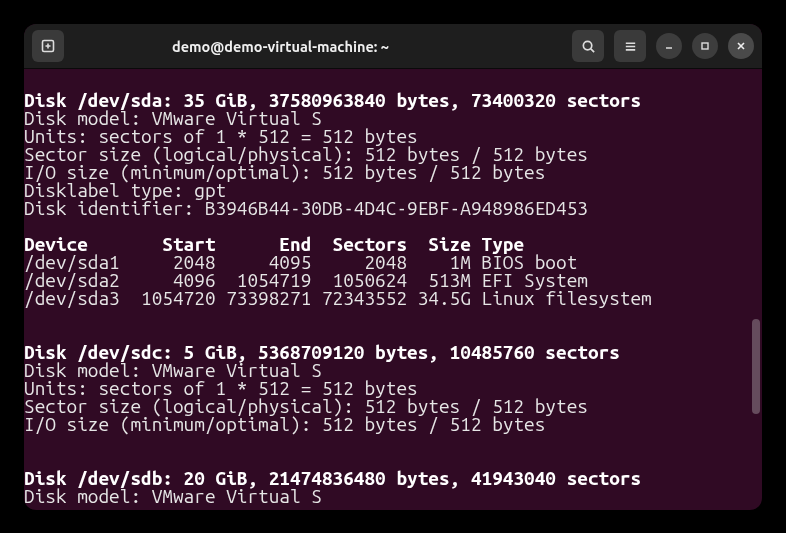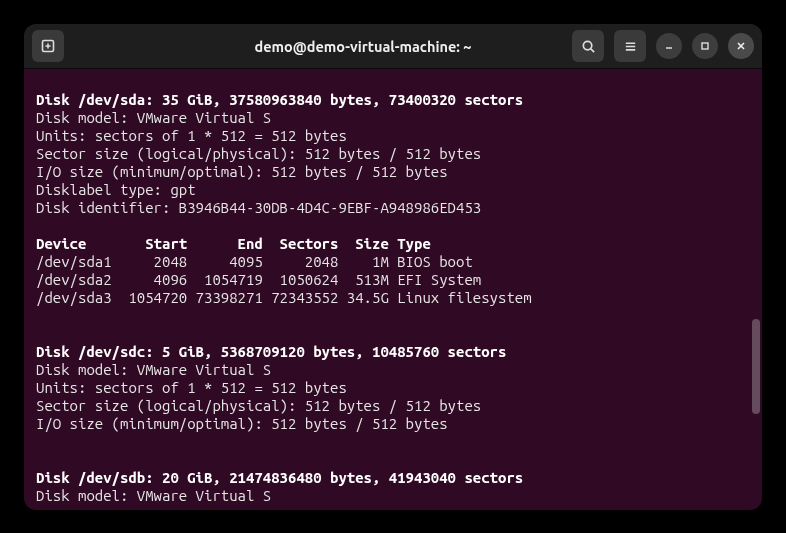--- a/index.html
+++ b/index.html
@@ -38,21 +38,21 @@
     }
     .left-controls, .right-controls {
       display: flex;
       align-items: center;
       gap: 10px;
     }
     .left-controls { width: 140px; }
     .right-controls { justify-content: flex-end; width: 200px; }
     .title {
       flex: 1;
-      text-align: center;
+      text-align: left;
       color: #f0f0f0;
       font-family: "Ubuntu", sans-serif;
       font-size: 14.5px;
       font-weight: 600;
     }
     .btn {
       width: 32px;
       height: 32px;
       border-radius: 6px;
       background: #3a3a3a;
@@ -70,23 +70,23 @@
       background: #3d3d3d;
     }
     .btn.close {
       width: 26px;
       height: 26px;
       border-radius: 50%;
       background: #4a4a4a;
     }
     .btn svg { display: block; }
     .terminal-body {
-      padding: 4px 12px;
+      padding: 4px 0;
       color: #e6e6e6;
-      font-size: 15px;
+      font-size: 19px;
       line-height: 18px;
       white-space: pre;
       letter-spacing: 0px;
       font-family: "Ubuntu Mono", "DejaVu Sans Mono", "Consolas", monospace;
       height: calc(100% - 45px);
       overflow: hidden;
     }
     .bold { font-weight: bold; color: #fff; }
     .scrollbar {
       position: absolute;

